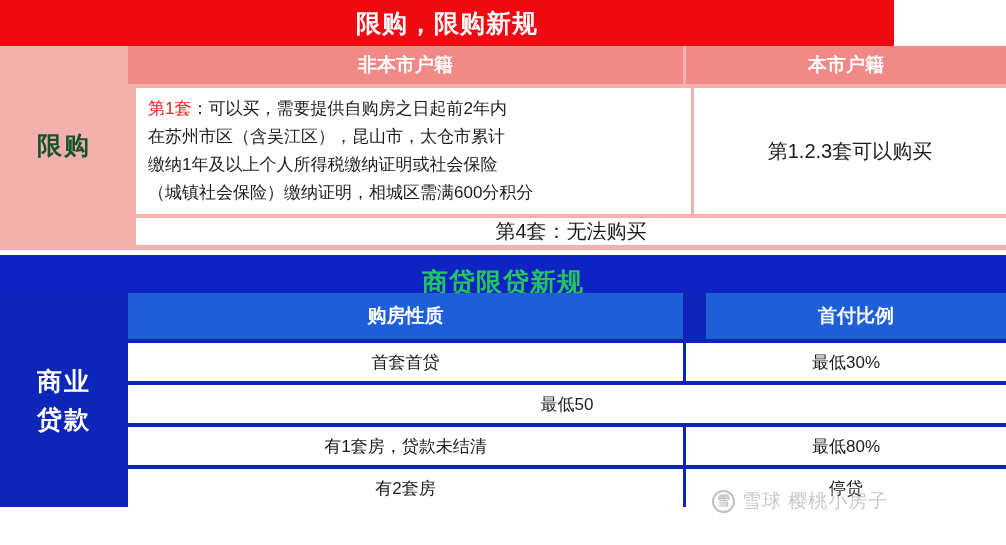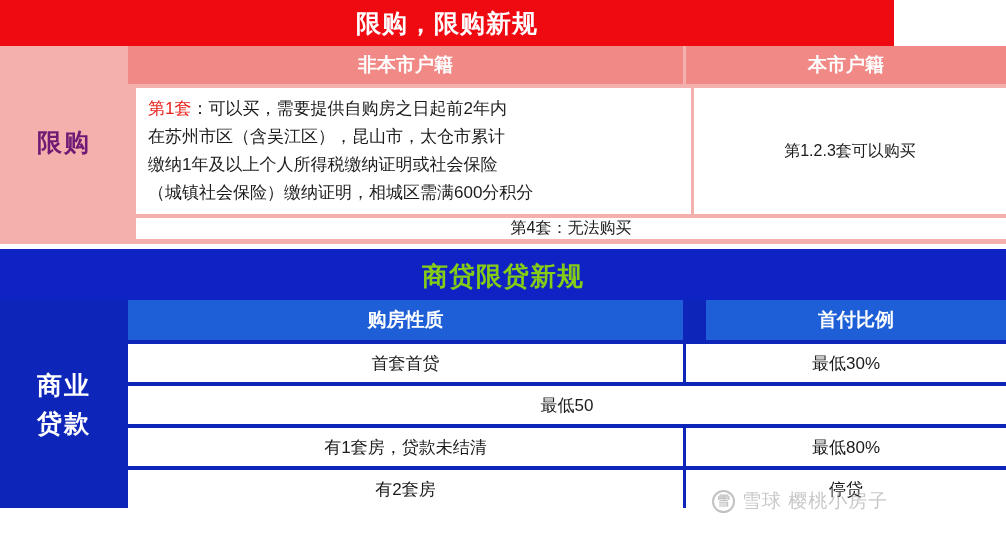--- a/index.html
+++ b/index.html
@@ -41,21 +41,21 @@
     background: #f4b0ad;
     padding-bottom: 5px;
     box-sizing: border-box;
   }
   .sec1-leftcol {
     width: 128px;
     flex: 0 0 128px;
     display: flex;
     align-items: center;
     justify-content: center;
-    color: #701a75;
+    color: #14532d;
     font-size: 25px;
     font-weight: bold;
     letter-spacing: 2px;
   }
   .sec1-right {
     flex: 1 1 auto;
     display: flex;
     flex-direction: column;
   }
   .sec1-headrow {
@@ -90,39 +90,39 @@
   .sec1-cell.right { flex: 1 1 auto; border-right: none; display: flex; align-items: center; justify-content: center; }
 
   .p-line {
     font-size: 17px;
     color: #1b1b1b;
     line-height: 28px;
     white-space: nowrap;
   }
   .redtag { color: #e8211b; }
   .sec1-cell.right .ctext {
-    font-size: 16px;
+    font-size: 20px;
     color: #1b1b1b;
   }
   .sec1-row.row2 .sec1-cell.left { padding: 4px 10px 4px 12px; }
   .sec1-row.row2 .p-line { line-height: 26px; }
 
   
   .sec2 {
     width: 1006px;
     background: #0d25b9;
     margin-top: 5px;
   }
   .sec2-title {
     background: #0f23c4;
-    color: #84cc16;
+    color: #22c55e;
     font-size: 26px;
     font-weight: bold;
     text-align: center;
-    height: 51px;
+    height: 38px;
     line-height: 55px;
     letter-spacing: 1px;
   }
   .sec2-body {
     display: flex;
     width: 1006px;
     box-sizing: border-box;
   }
   .sec2-leftcol {
     width: 128px;
@@ -136,21 +136,21 @@
     font-weight: bold;
     letter-spacing: 2px;
     line-height: 38px;
     background: #0d25b9;
   }
   .sec2-right {
     flex: 1 1 auto;
     display: flex;
     flex-direction: column;
   }
-  .sec2-headrow { display: flex; height: 40px; gap: 20px; }
+  .sec2-headrow { display: flex; height: 46px; gap: 20px; }
   .sec2-head {
     background: #1e5fd8;
     color: #ffffff;
     font-size: 19px;
     font-weight: bold;
     display: flex;
     align-items: center;
     justify-content: center;
     border-right: 3px solid #0d25b9;
     box-sizing: border-box;

